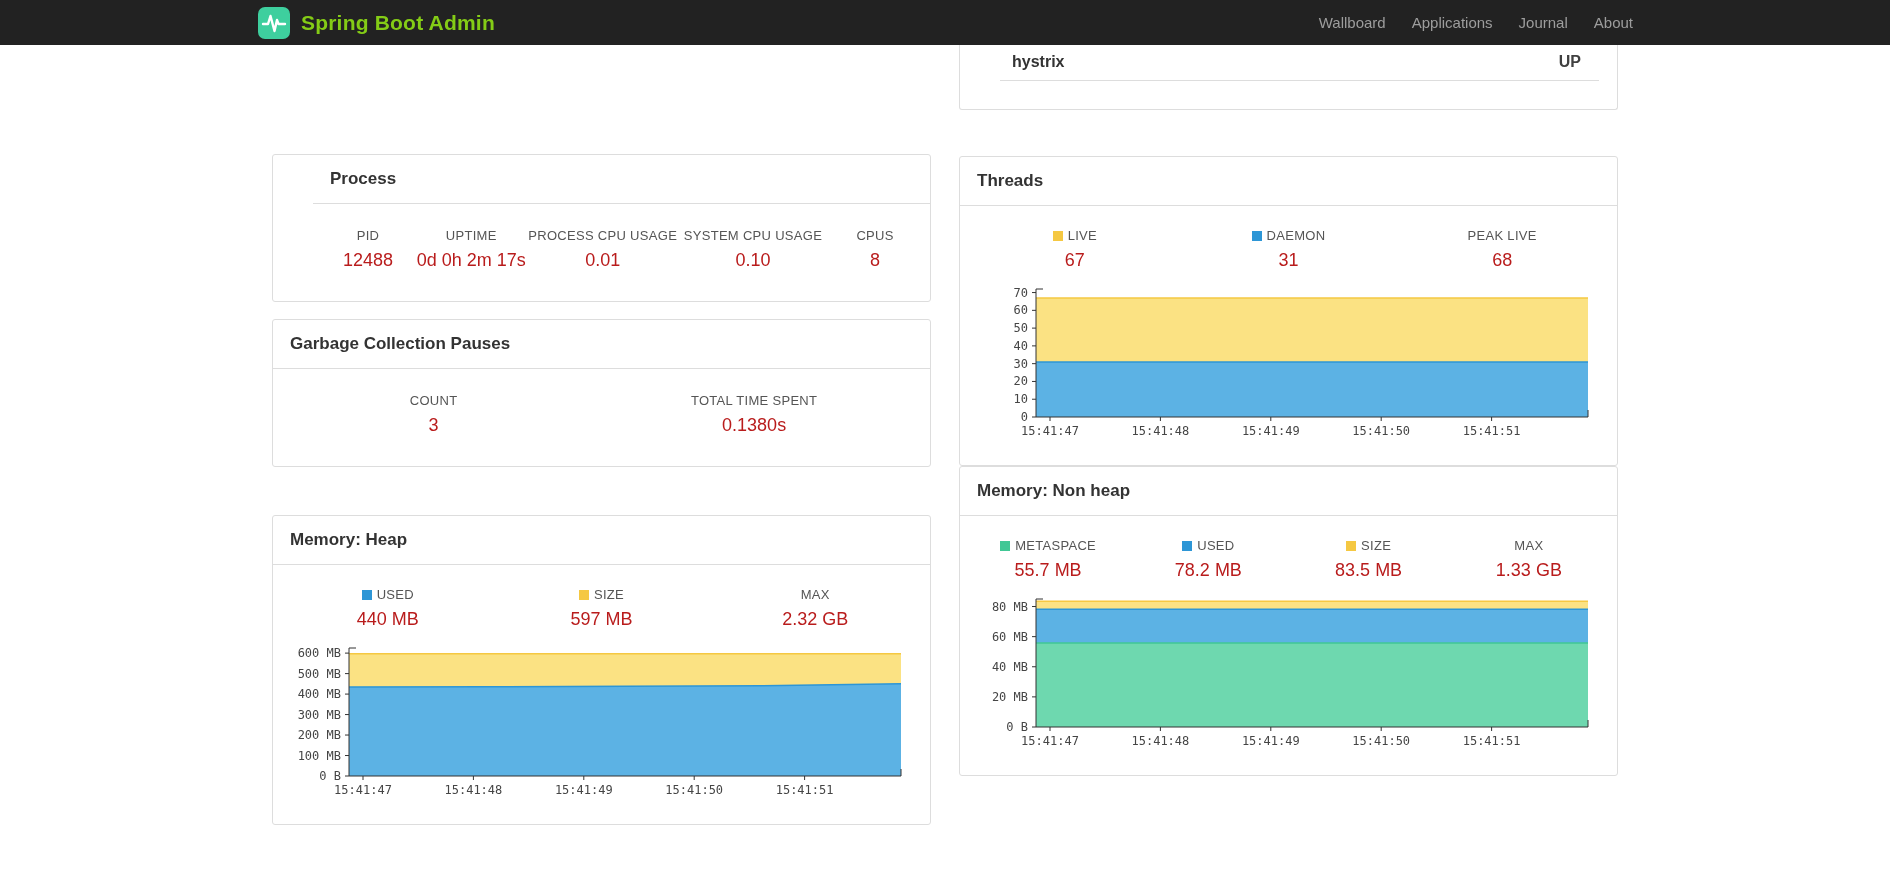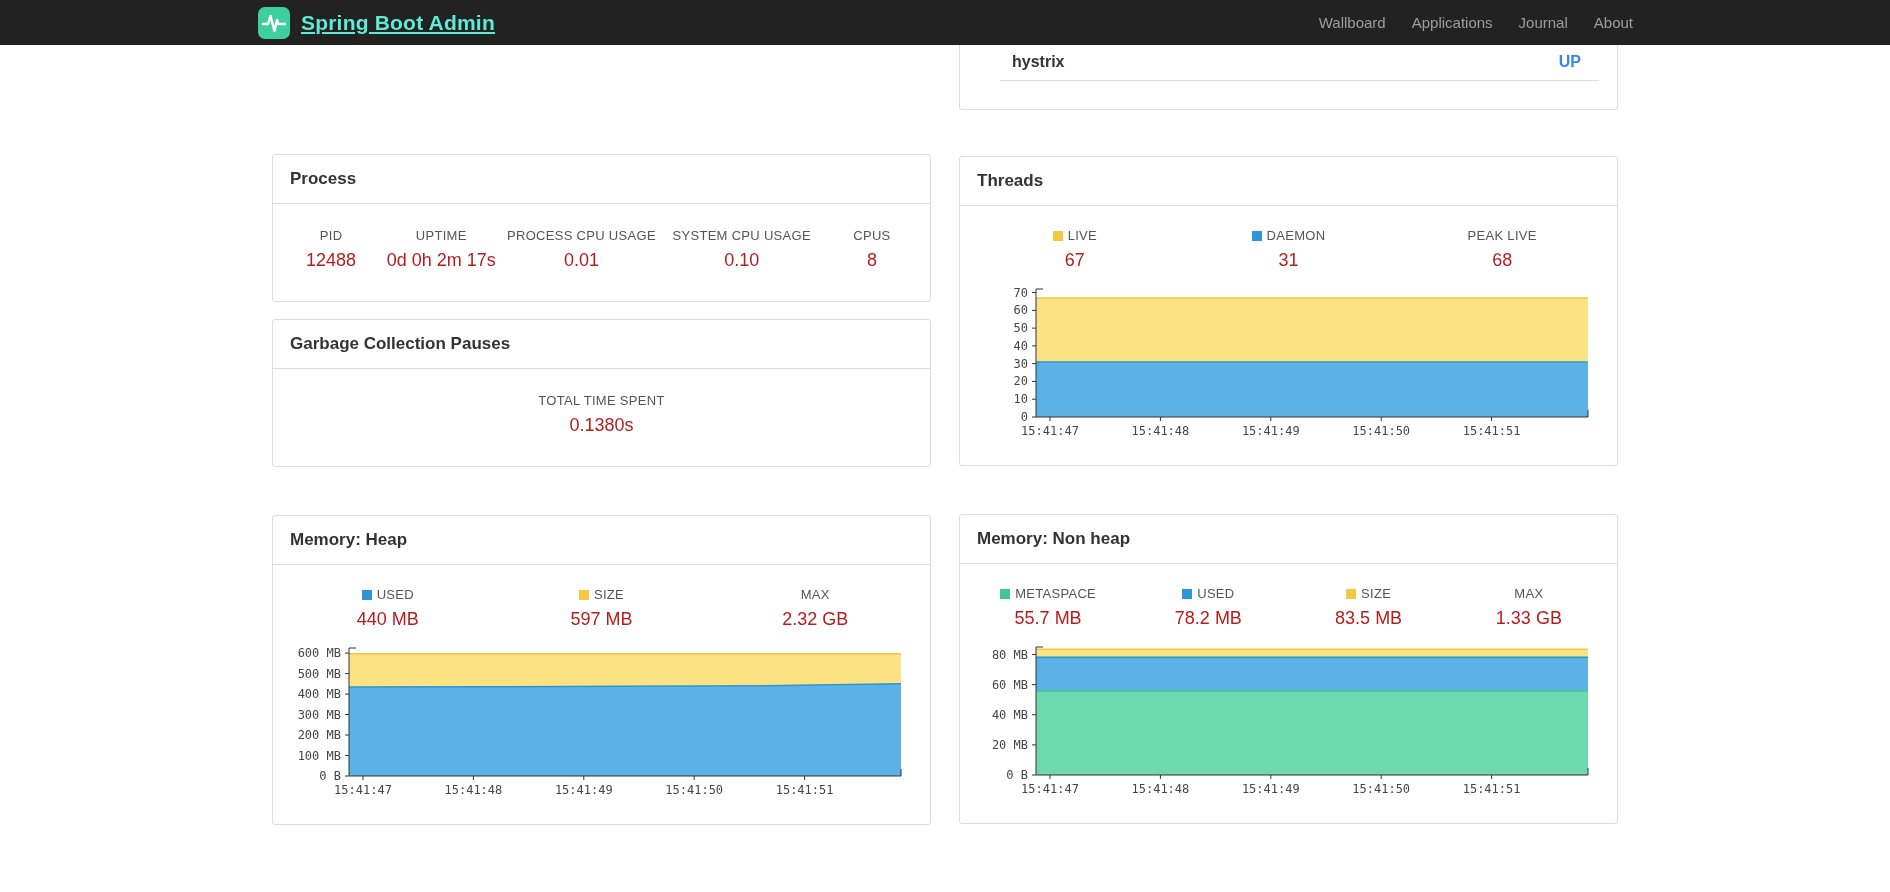--- a/index.html
+++ b/index.html
@@ -10,42 +10,42 @@
     font-family:"Liberation Sans", sans-serif;
   }
 
   
   .navbar { height:45px; background:#222222; }
   .nav-inner {
     width:1376px; height:100%; margin:0 auto;
     display:flex; align-items:center; justify-content:space-between;
   }
   .brand { display:flex; align-items:center; gap:10px; cursor:pointer; text-decoration:none; }
-  .brand-text { color:#5eead4; font-size:21px; font-weight:bold; letter-spacing:.2px;text-decoration:underline; }
+  .brand-text { color:#84cc16; font-size:21px; font-weight:bold; letter-spacing:.2px; }
   .logo svg { display:block; }
   .nav-links { display:flex; align-items:center; }
   .nav-links a { color:#9d9d9d; font-size:15px; margin-left:26px; text-decoration:none; cursor:pointer; }
 
   
   .container {
     width:1346px; margin:0 auto;
     display:grid; grid-template-columns:1fr 1fr; column-gap:28px;
     align-items:start;
   }
   .spacer-top { height:109px; }
 
   
   .panel { background:#fff; border:1px solid #dddddd; border-radius:3px; }
   .panel-heading {
     padding:14px 17px; border-bottom:1px solid #dddddd;
     font-size:17px; font-weight:bold; color:#333;
   }
-  .p-process  { margin-bottom:17px; }
+  .p-process  { margin-bottom:17px;padding-left:40px; }
   .p-gc       { margin-bottom:48px; }
-  .p-threads  { margin-bottom:48px; }
+  .p-threads  { }
 
   
   .fragment { border-top:none; border-radius:0 0 3px 3px; margin-bottom:46px; }
   .fragment-row {
     display:flex; justify-content:space-between; align-items:center;
     padding:8px 36px 9px 52px; font-size:16px; font-weight:bold;
   }
   .fragment-divider { border-bottom:1px solid #dddddd; margin:0 18px 0 40px; }
   .fragment-spacer { height:28px; }
 
@@ -117,20 +117,24 @@
         <div class="stat">
           <div class="stat-label">CPUS</div>
           <div class="stat-value">8</div>
         </div>
       </div>
     </section>
 
     <section class="panel p-gc">
       <div class="panel-heading">Garbage Collection Pauses</div>
       <div class="stats gc-stats">
+        <div class="stat">
+          <div class="stat-label">COUNT</div>
+          <div class="stat-value">3</div>
+        </div>
         <div class="stat">
           <div class="stat-label">TOTAL TIME SPENT</div>
           <div class="stat-value">0.1380s</div>
         </div>
       </div>
     </section>
 
     <section class="panel chart-panel">
       <div class="panel-heading">Memory: Heap</div>
       <div class="stats">
@@ -179,21 +183,21 @@
           <text x="531.6" y="154" text-anchor="middle">15:41:51</text>
         </svg>
     </section>
   </div>
 
   <div class="col-right">
 
     <section class="panel fragment">
       <div class="fragment-row">
         <span>hystrix</span>
-        <span style="color: #3b82f6;">UP</span>
+        <span style="color: #404040;">UP</span>
       </div>
       <div class="fragment-divider"></div>
       <div class="fragment-spacer"></div>
     </section>
 
     <section class="panel chart-panel p-threads">
       <div class="panel-heading">Threads</div>
       <div class="stats">
         <div class="stat">
           <div class="stat-label"><span class="swatch" style="background: rgb(245, 200, 66);"></span><span>LIVE</span></div>

